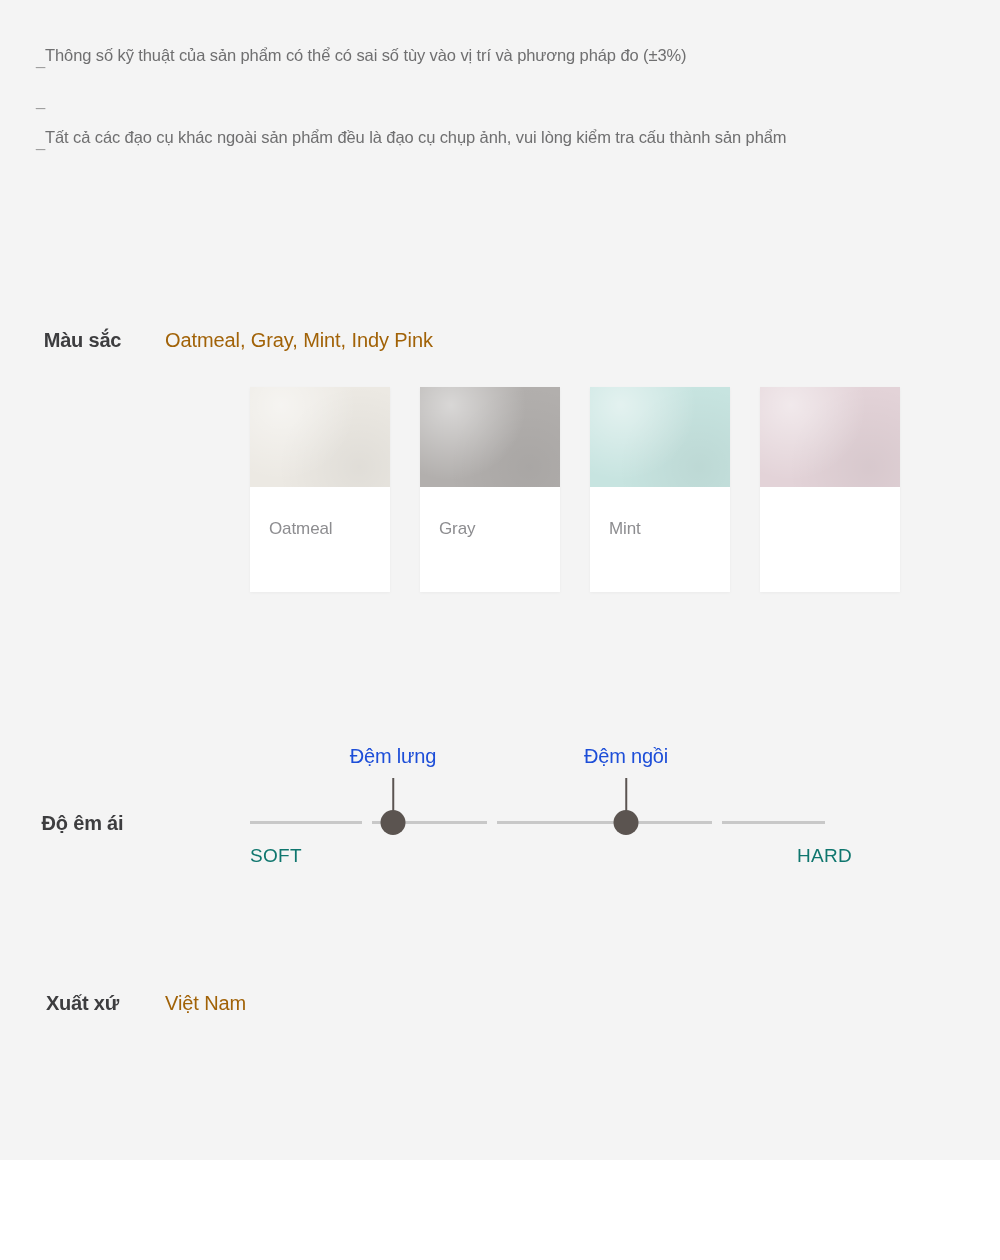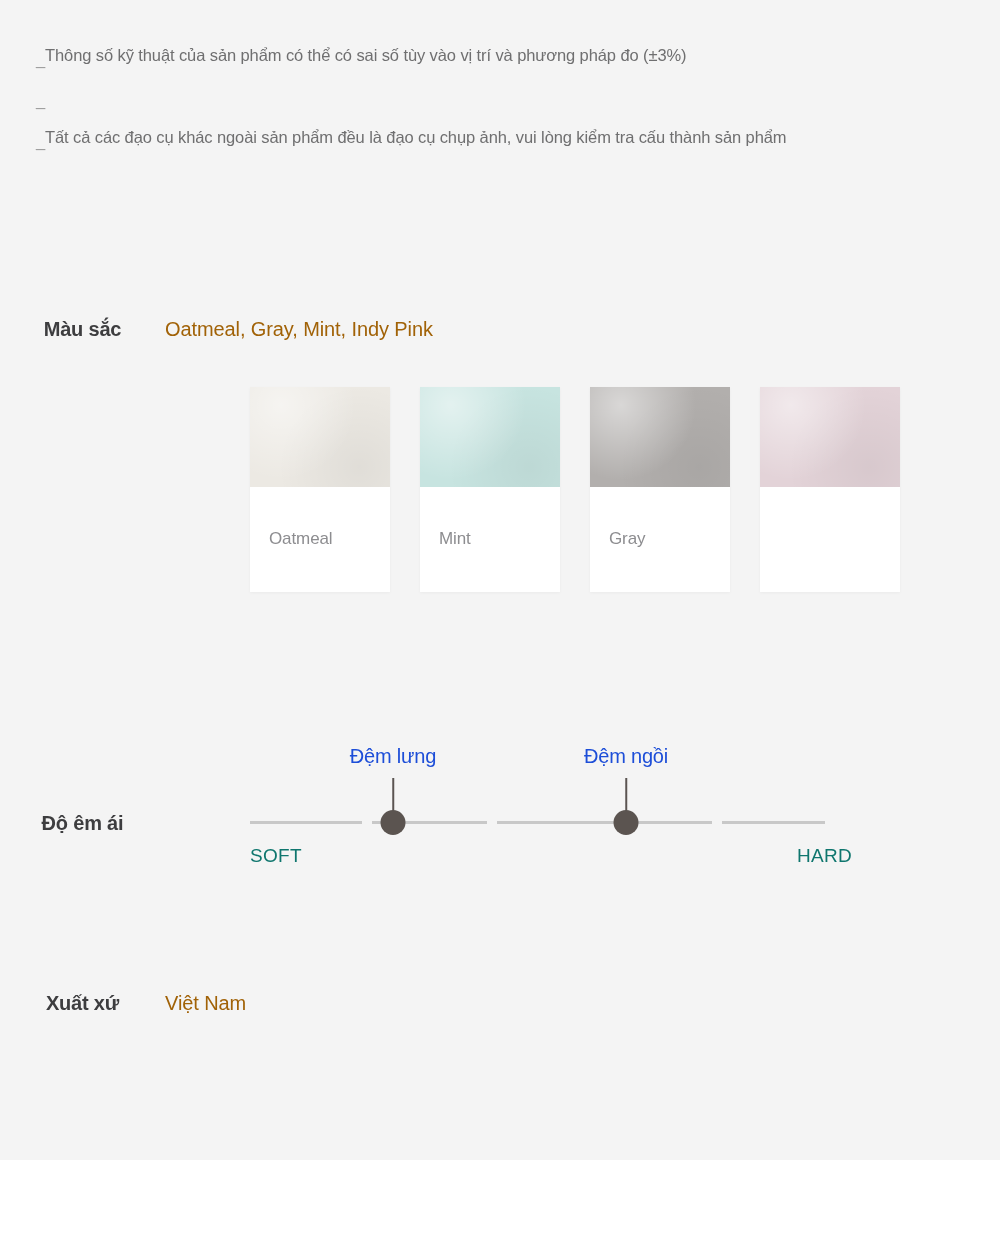--- a/index.html
+++ b/index.html
@@ -80,21 +80,21 @@
     line-height: 26px;
   }
   .spec-value {
     font-size: 20px;
     color: #a16207;
     letter-spacing: -0.1px;
     line-height: 26px;
   }
 
   
-  .row-color { left: 0px; top: 316px; width: 944px; }
+  .row-color { left: 0px; top: 327px; width: 944px; }
 
   
   .swatches {
     position: absolute;
     left: 250px;
     top: 387px;
     display: flex;
     gap: 30px;
   }
   .swatch-card {
@@ -113,21 +113,21 @@
     content: "";
     position: absolute;
     inset: 0;
     background:
       radial-gradient(circle at 22% 18%, rgba(255,255,255,0.5) 0%, rgba(255,255,255,0) 55%),
       radial-gradient(circle at 78% 80%, rgba(0,0,0,0.05) 0%, rgba(0,0,0,0) 60%);
     pointer-events: none;
   }
   .swatch-name {
     height: 105px;
-    padding: 42px 0 0 19px;
+    padding: 32px 0 0 19px;
     box-sizing: border-box;
     font-size: 17px;
     color: #8d8d90;
     letter-spacing: -0.1px;
   }
 
   
   .row-soft { left: 0px; top: 810px; width: 1000px; }
   .row-soft .spec-label { line-height: 26px; position: relative; top: 0px; }
 
@@ -229,26 +229,26 @@
     <div class="spec-label">Màu sắc</div>
     <div class="spec-value">Oatmeal, Gray, Mint, Indy Pink</div>
   </div>
 
   <div class="swatches">
     <div class="swatch-card">
       <div class="swatch-color" id="sw0" style="background: rgb(236, 233, 227);"></div>
       <div class="swatch-name">Oatmeal</div>
     </div>
     <div class="swatch-card">
+      <div class="swatch-color" id="sw1" style="background: rgb(178, 175, 173);"></div>
+      <div class="swatch-name">Gray</div>
+    </div>
+    <div class="swatch-card">
       <div class="swatch-color" id="sw2" style="background: rgb(199, 228, 224);"></div>
       <div class="swatch-name">Mint</div>
-    </div>
-    <div class="swatch-card">
-      <div class="swatch-color" id="sw1" style="background: rgb(178, 175, 173);"></div>
-      <div class="swatch-name">Gray</div>
     </div>
     <div class="swatch-card">
       <div class="swatch-color" id="sw3" style="background: rgb(227, 211, 216);"></div>
     </div>
   </div>
 
   <div class="spec-row row-soft">
     <div class="spec-label">Độ êm ái</div>
   </div>
 

